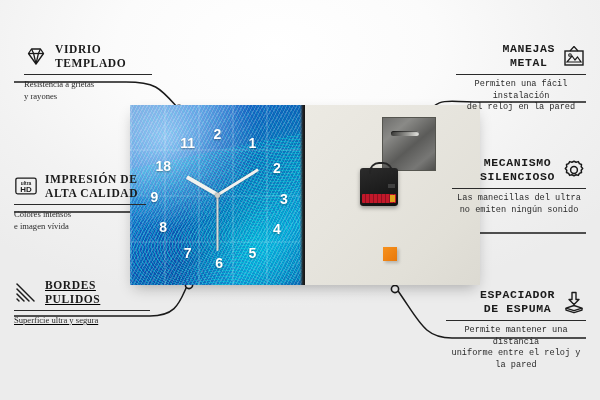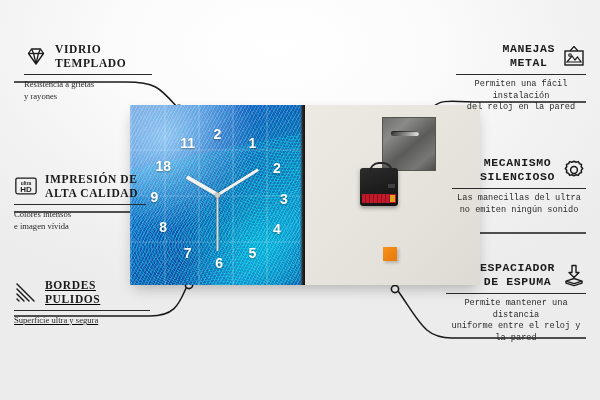--- a/index.html
+++ b/index.html
@@ -285,21 +285,21 @@
           <path d="M12 3.2 l2.1 1.0 2.2-.6 1.1 2.0 2.1 .9 -.3 2.3 1.5 1.7 -1.5 1.7 .3 2.3 -2.1 .9 -1.1 2.0 -2.2-.6 -2.1 1.0 -2.1-1.0 -2.2 .6 -1.1-2.0 -2.1-.9 .3-2.3 -1.5-1.7 1.5-1.7 -.3-2.3 2.1-.9 1.1-2.0 2.2 .6 Z"></path>
           <circle cx="12" cy="12" r="3.4"></circle>
         </g>
       </svg>
     </div>
     <div class="ct-rule"></div>
     <div class="ct-desc">Las manecillas del ultra</div>
     <div class="ct-desc">no emiten ningún sonido</div>
   </div>
 
-  <div class="callout al-right" style="left:446px;top:261px;width:140px;">
+  <div class="callout al-right" style="left:446px;top:288px;width:140px;">
     <div class="ct-row right">
       <div>
         <div class="ct-title">ESPACIADOR</div>
         <div class="ct-title">DE ESPUMA</div>
       </div>
       <svg class="ico" viewBox="0 0 24 24">
         <g fill="none" stroke="#1b1b1b" stroke-width="1.4" stroke-linejoin="round">
           <path d="M10 2.5 h4 v7 h3 l-5 5 -5-5 h3 Z"></path>
           <path d="M12 15.5 l8 2.6 -8 2.6 -8-2.6 Z"></path>
           <path d="M4 18.1 v2.0 l8 2.6 8-2.6 v-2.0"></path>

